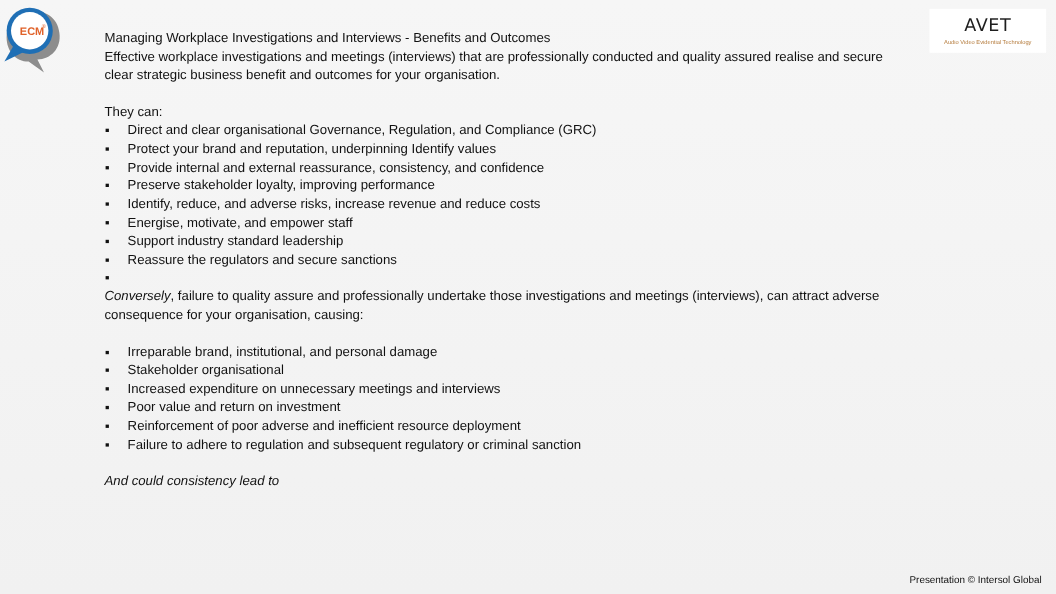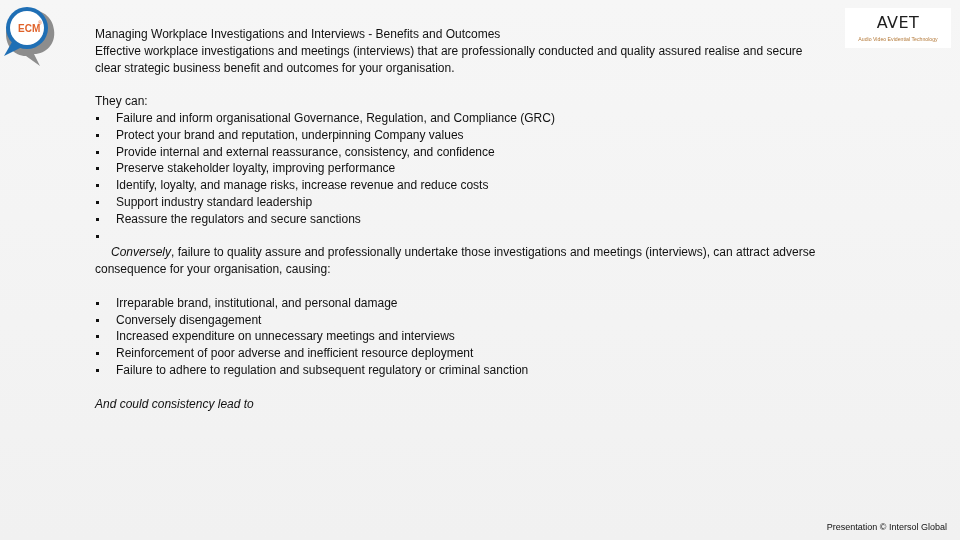--- a/index.html
+++ b/index.html
@@ -34,21 +34,21 @@
     font-stretch: condensed;
   }
   .content p { margin: 0; }
   .title { font-weight: normal; }
   .gap { height: 16.8px; }
   ul.bullets { list-style: none; margin: 0; padding: 0; }
   ul.bullets li { position: relative; padding-left: 21px; min-height: 16.8px; }
   ul.bullets li::before {
     content: ""; position: absolute; left: 1px; top: 7px; width: 3px; height: 3px; background: #111;
   }
-  .italic { font-style: italic; margin-left: 16px; }
+  .italic { font-style: italic; }
   .criminal {
     position: absolute; left: 111px; top: 540px; font-size: 12px; text-decoration: underline;
     font-family: "Liberation Sans", sans-serif; letter-spacing: -0.3px;
   }
   .footer {
     position: absolute; right: 13px; top: 522px; font-size: 9px; color: #111;
     font-family: "Liberation Sans", sans-serif;
     text-align: right;
   }
 </style>
@@ -72,35 +72,37 @@
     <div class="avet-word">AVET</div>
     <div class="avet-tag">Audio Video Evidential Technology</div>
   </div>
 
   <div class="content">
     <p class="title">Managing Workplace Investigations and Interviews - Benefits and Outcomes</p>
     <p>Effective workplace investigations and meetings (interviews) that are professionally conducted and quality assured realise and secure clear strategic business benefit and outcomes for your organisation.</p>
     <div class="gap"></div>
     <p>They can:</p>
     <ul class="bullets">
-      <li>Failure and inform organisational Governance, Regulation, and Compliance (GRC)</li>
-      <li>Protect your brand and reputation, underpinning Company values</li>
+      <li>Direct and clear organisational Governance, Regulation, and Compliance (GRC)</li>
+      <li>Protect your brand and reputation, underpinning Identify values</li>
       <li>Provide internal and external reassurance, consistency, and confidence</li>
       <li>Preserve stakeholder loyalty, improving performance</li>
-      <li>Identify, loyalty, and manage risks, increase revenue and reduce costs</li>
+      <li>Identify, reduce, and adverse risks, increase revenue and reduce costs</li>
+      <li>Energise, motivate, and empower staff</li>
       <li>Support industry standard leadership</li>
       <li>Reassure the regulators and secure sanctions</li>
       <li></li>
     </ul>
     <p><span class="italic">Conversely</span><span>, failure to quality assure and professionally undertake those investigations and meetings (interviews), can attract adverse consequence for your organisation, causing:</span></p>
     <div class="gap"></div>
     <ul class="bullets">
       <li>Irreparable brand, institutional, and personal damage</li>
-      <li>Conversely disengagement</li>
+      <li>Stakeholder organisational</li>
       <li>Increased expenditure on unnecessary meetings and interviews</li>
+      <li>Poor value and return on investment</li>
       <li>Reinforcement of poor adverse and inefficient resource deployment</li>
       <li>Failure to adhere to regulation and subsequent regulatory or criminal sanction</li>
     </ul>
     <div class="gap"></div>
     <p class="italic">And could consistency lead to</p>
   </div>
 
   <div class="criminal">CRIMINAL CONDUCT</div>
 
   <div class="footer">Presentation © Intersol Global</div>

